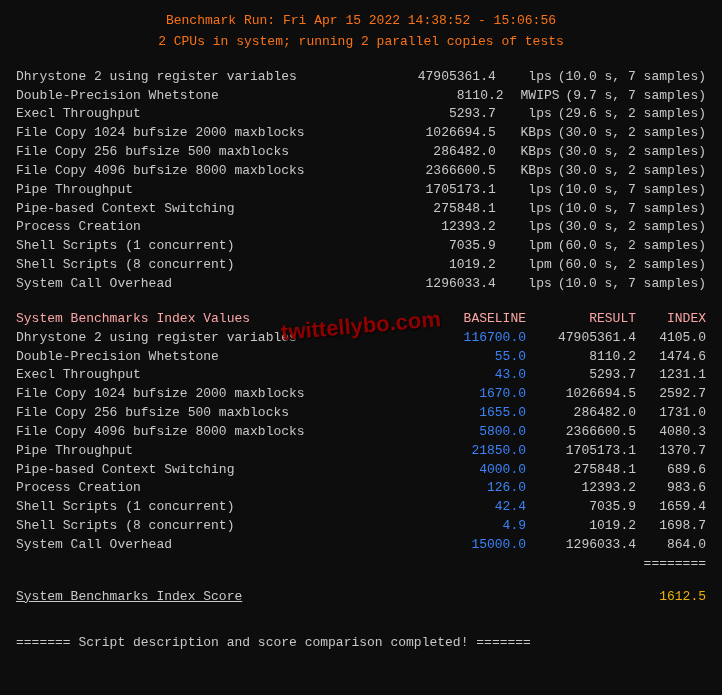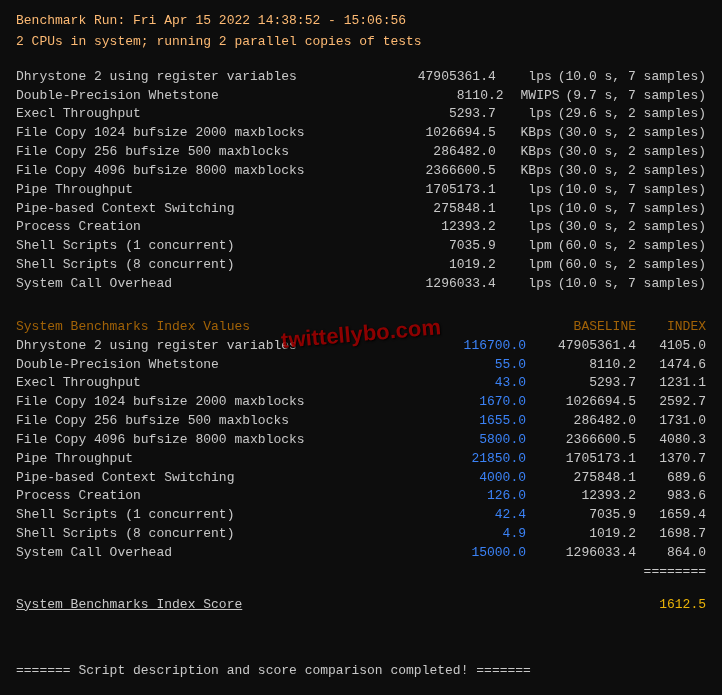--- a/index.html
+++ b/index.html
@@ -7,36 +7,37 @@
       background-color: #0d0d0d;
       color: #c8c8c8;
       font-family: 'Courier New', Courier, monospace;
       font-size: 13px;
       width: 722px;
       min-height: 695px;
       padding: 12px 16px;
       line-height: 1.45;
     }
     .header-line {
-      color: #fdba74;
+      color: #f97316;
       margin-bottom: 2px;
+      text-align: center;
     }
     .blank { height: 14px; }
     .data-row {
       display: flex;
       justify-content: space-between;
       white-space: nowrap;
     }
     .row-label { color: #c8c8c8; flex: 0 0 auto; }
     .row-value { color: #c8c8c8; text-align: right; flex: 0 0 auto; margin-left: auto; }
 
     .section-header {
       display: flex;
-      color: #a16207;
-      margin-top: 10px;
+      color: #fca5a5;
+      margin-top: 2px;
     }
     .sh-label { flex: 0 0 auto; }
     .sh-baseline { width: 100px; text-align: right; margin-left: auto; }
     .sh-result { width: 110px; text-align: right; }
     .sh-index { width: 70px; text-align: right; }
 
     .index-row {
       display: flex;
       white-space: nowrap;
     }
@@ -59,21 +60,21 @@
       transform: translateX(-50%) rotate(-5deg);
       white-space: nowrap;
       pointer-events: none;
       z-index: 10;
       text-shadow: 1px 1px 2px #000;
     }
     .equals-line { text-align: right; color: #c8c8c8; }
     .score-row { display: flex; }
     .score-label { flex: 0 0 auto; color: #c8c8c8; text-decoration: underline; }
     .score-value { margin-left: auto; color: #eab308; padding-right: 0; width: 70px; text-align: right; }
-    .footer-line { color: #c8c8c8; margin-top: 20px; }
+    .footer-line { color: #c8c8c8; margin-top: 0; }
   </style>
 </head>
 <body>
 
 <div>
   <div class="header-line">Benchmark Run: Fri Apr 15 2022 14:38:52 - 15:06:56</div>
   <div class="header-line">2 CPUs in system; running 2 parallel copies of tests</div>
 
   <div class="blank"></div>
 
@@ -177,20 +178,21 @@
     </div>
 
   <div class="blank"></div>
 
   <div class="watermark">
     <div class="watermark-text">twittellybo.com</div>
     <div id="index-section">
         <div class="section-header">
           <span class="sh-label">System Benchmarks Index Values</span>
           <span class="sh-baseline">BASELINE</span>
+          <span class="sh-result">RESULT</span>
           <span class="sh-index">INDEX</span>
         </div>
         <div class="index-row">
           <span class="ir-label">Dhrystone 2 using register variables</span>
           <span class="ir-baseline">116700.0</span>
           <span class="ir-result">47905361.4</span>
           <span class="ir-index">4105.0</span>
         </div>
         <div class="index-row">
           <span class="ir-label">Double-Precision Whetstone</span>

